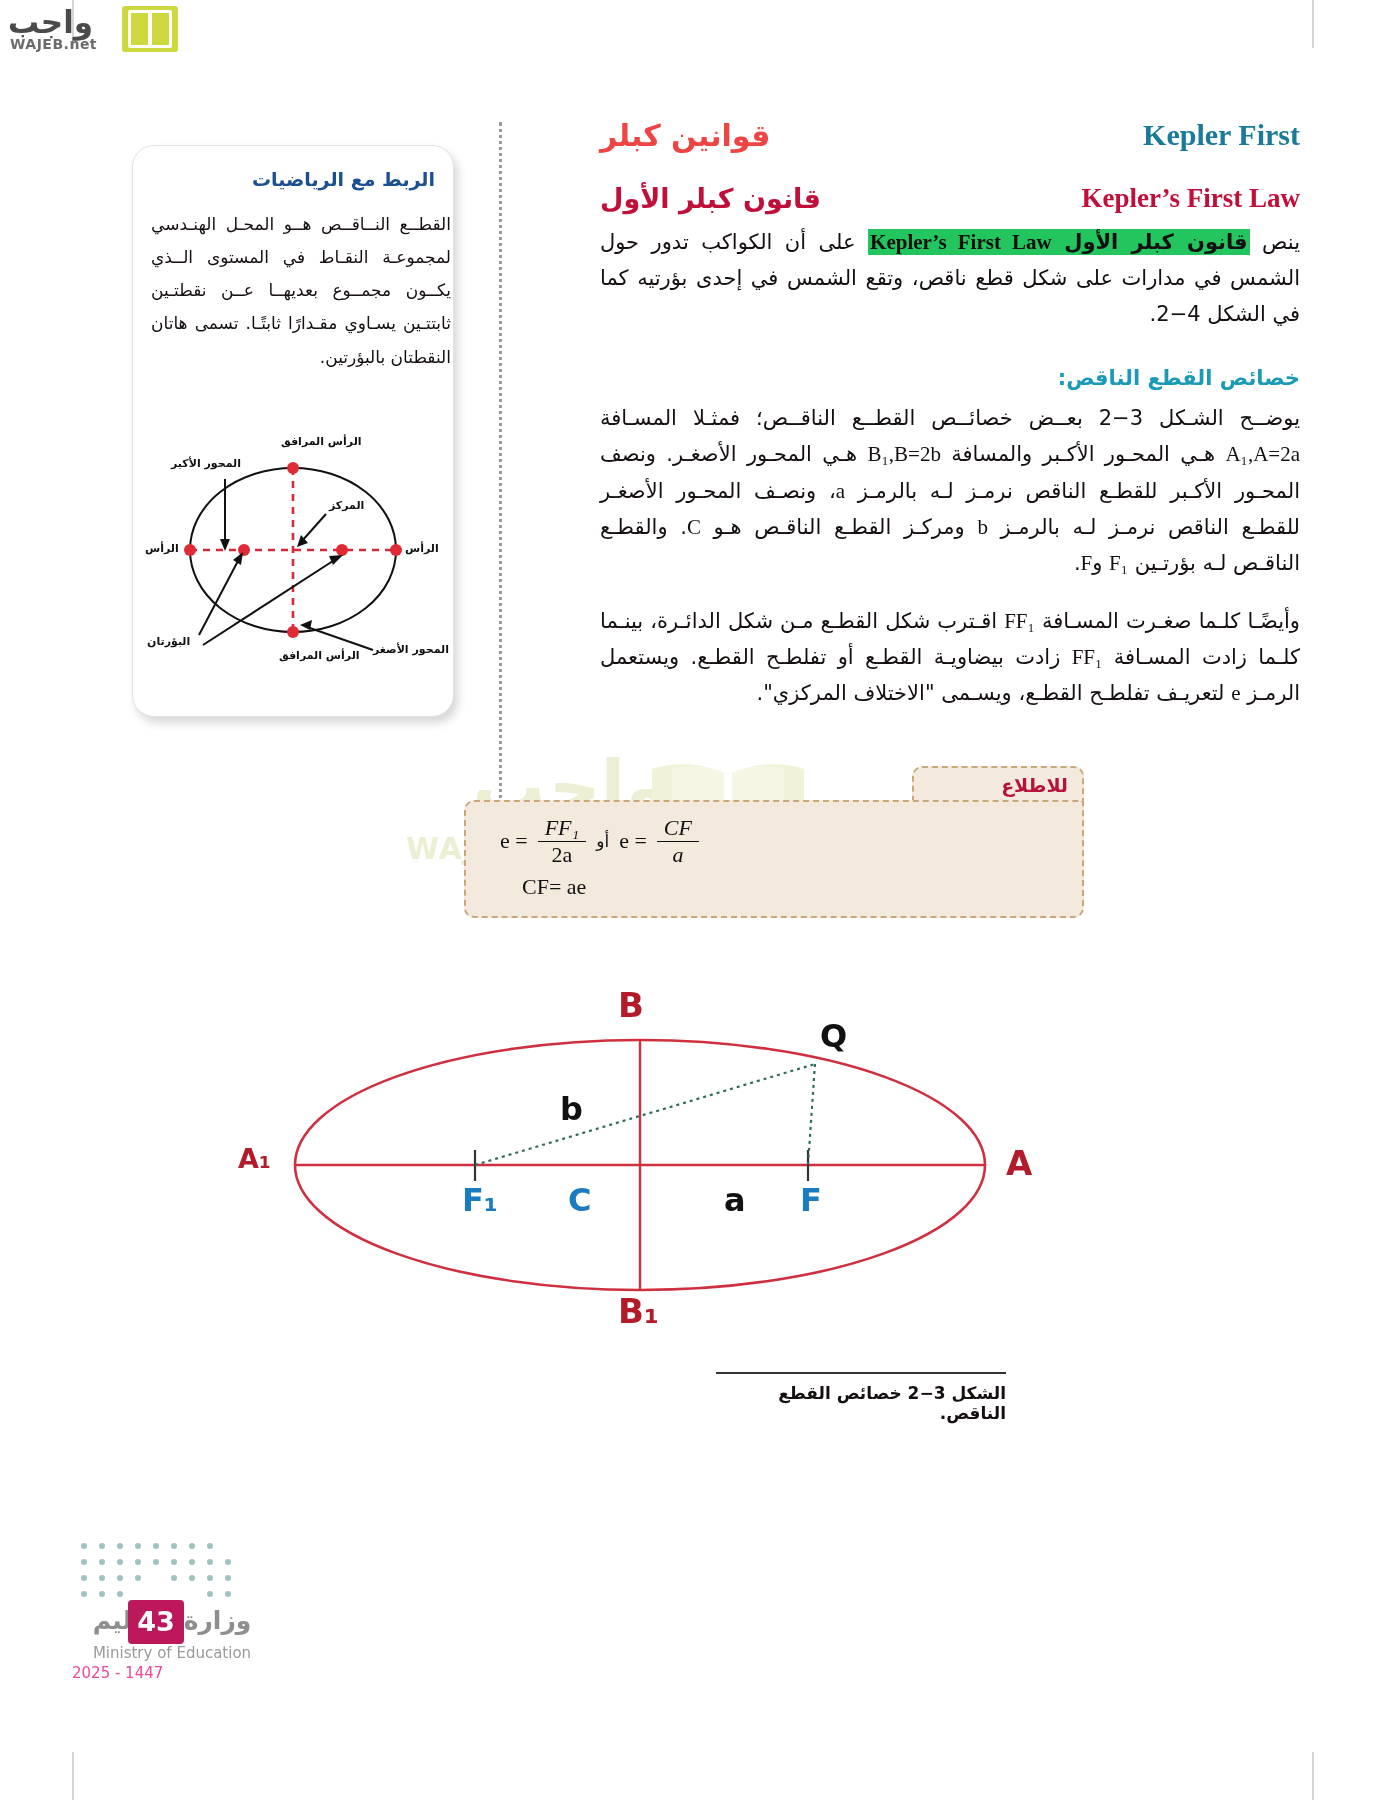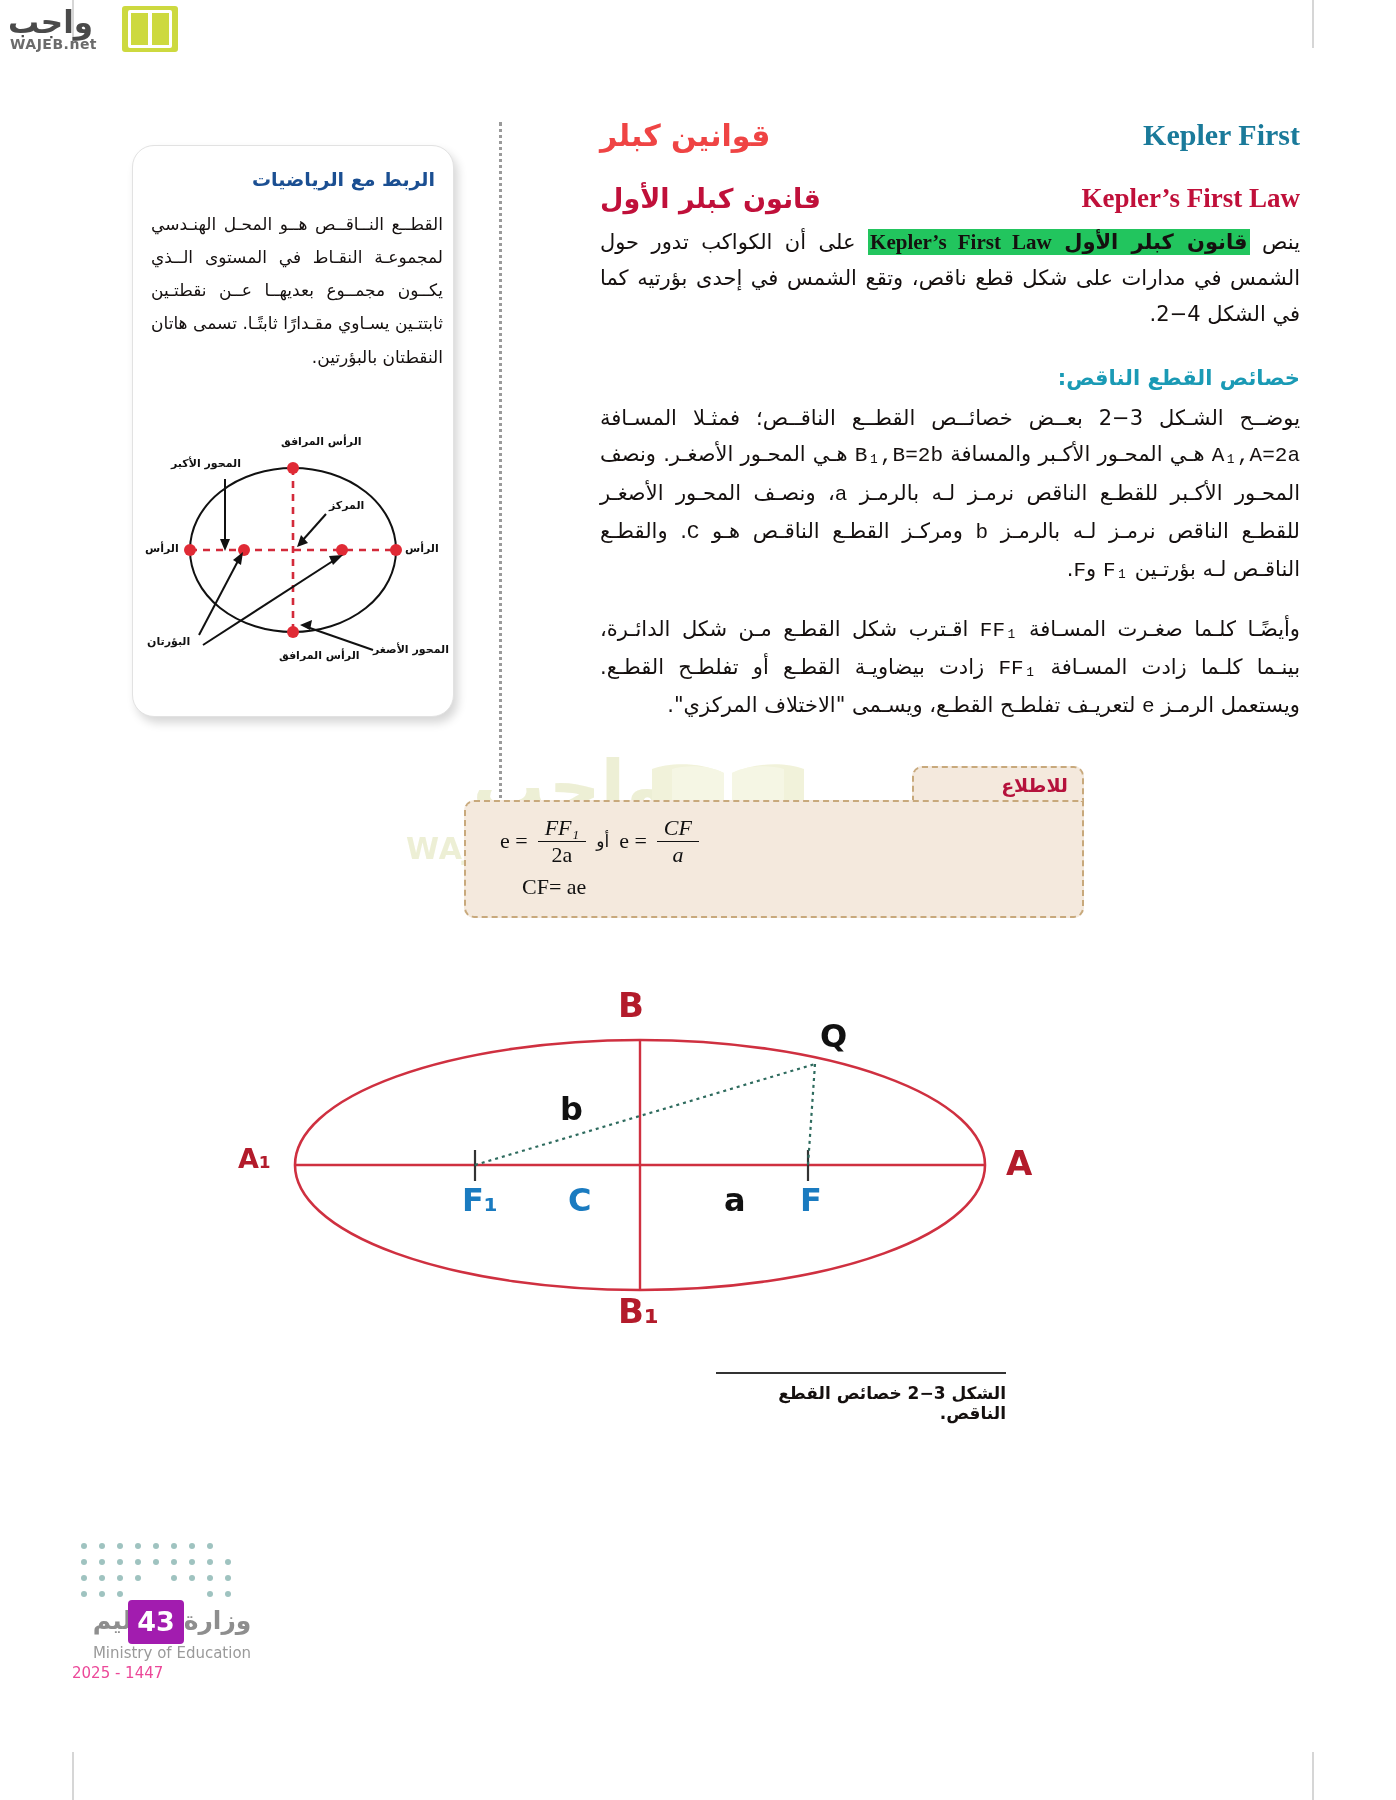--- a/index.html
+++ b/index.html
@@ -67,38 +67,38 @@
   }
   .head-row{display:flex;justify-content:space-between;align-items:flex-start;}
 
   .body-par{
     font-size:21px;line-height:1.72;color:#15100f;text-align:justify;
     direction:rtl;margin-top:10px;
   }
   .body-par b{font-weight:bold;}
   .hl{background:#22c55e;padding:1px 2px;}
   .ltr-term{direction:ltr;unicode-bidi:isolate;font-family:"Liberation Serif","DejaVu Serif",serif;font-weight:bold;}
-  .mathsym{direction:ltr;unicode-bidi:isolate;font-family:Liberation Mono, monospace;}
+  .mathsym{direction:ltr;unicode-bidi:isolate;font-family:Liberation Serif, serif;}
 
   .sub-head-blue{
     font-size:21px;font-weight:bold;color:#1a9ab5;text-align:right;margin-top:34px;
   }
 
   
   .side-card{
     position:absolute;left:132px;top:145px;width:320px;height:570px;
     background:#ffffff;border:1px solid #e2e2e2;border-radius:22px;
     box-shadow:4px 6px 10px rgba(0,0,0,0.16);
   }
   .side-title{
     position:absolute;right:18px;top:22px;
     font-size:19px;font-weight:bold;color:#1b4f92;text-align:right;
   }
   .side-text{
-    position:absolute;right:10px;left:18px;top:62px;
+    position:absolute;right:2px;left:18px;top:62px;
     font-size:17px;line-height:1.95;color:#15100f;text-align:justify;direction:rtl;
   }
   .side-fig{position:absolute;left:8px;top:271px;width:304px;height:255px;}
 
   
   .fbox-wrap{position:absolute;left:464px;top:766px;width:620px;height:148px;}
   .fbox-tab{
     position:absolute;right:0;top:0;width:168px;height:36px;
     background:#f4e9dd;border:2px dashed #c8a97c;border-bottom:none;
     border-radius:10px 10px 0 0;
@@ -146,21 +146,21 @@
     position:absolute;left:716px;top:1383px;width:290px;
     text-align:right;direction:rtl;font-size:17px;font-weight:bold;color:#15100f;
   }
   .fig-rule{position:absolute;left:716px;top:1372px;width:290px;height:2px;background:#333;}
 
   
   .footer{position:absolute;left:64px;top:1540px;width:230px;height:180px;}
   .dots{position:absolute;left:14px;top:0;width:170px;height:62px;}
   .page-badge{
     position:absolute;left:64px;top:60px;width:56px;height:44px;
-    background:#a21caf;border-radius:4px;color:#fff;
+    background:#be185d;border-radius:4px;color:#fff;
     font-size:27px;font-weight:bold;text-align:center;line-height:44px;direction:ltr;
   }
   .moe-ar{
     position:absolute;left:8px;top:66px;width:200px;text-align:center;
     font-size:25px;font-weight:bold;color:#8e8e8e;direction:rtl;
   }
   .moe-en{
     position:absolute;left:8px;top:104px;width:200px;text-align:center;
     font-size:15px;color:#9a9a9a;direction:ltr;
   }

